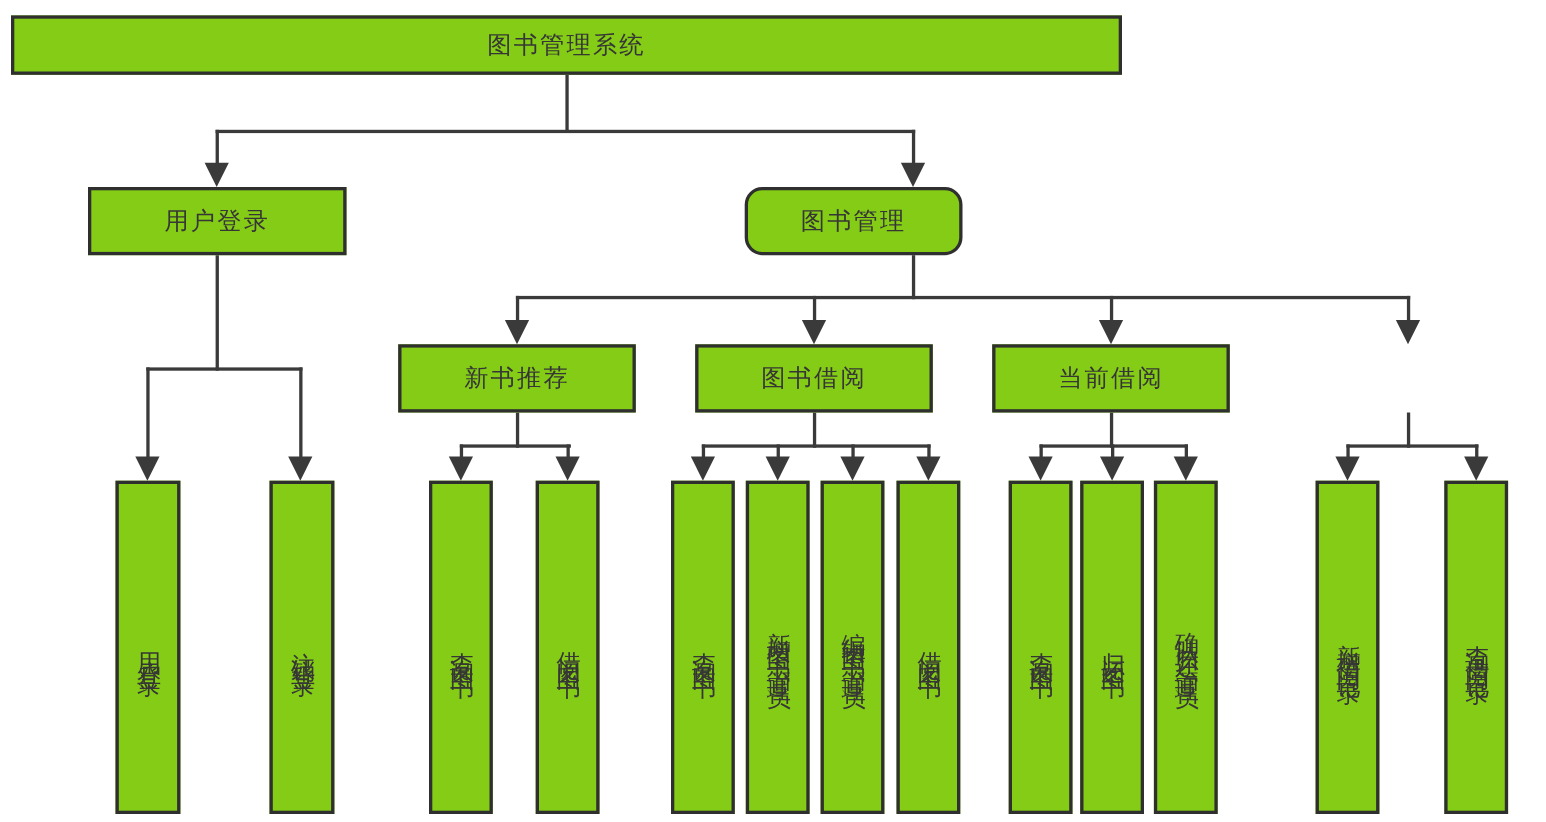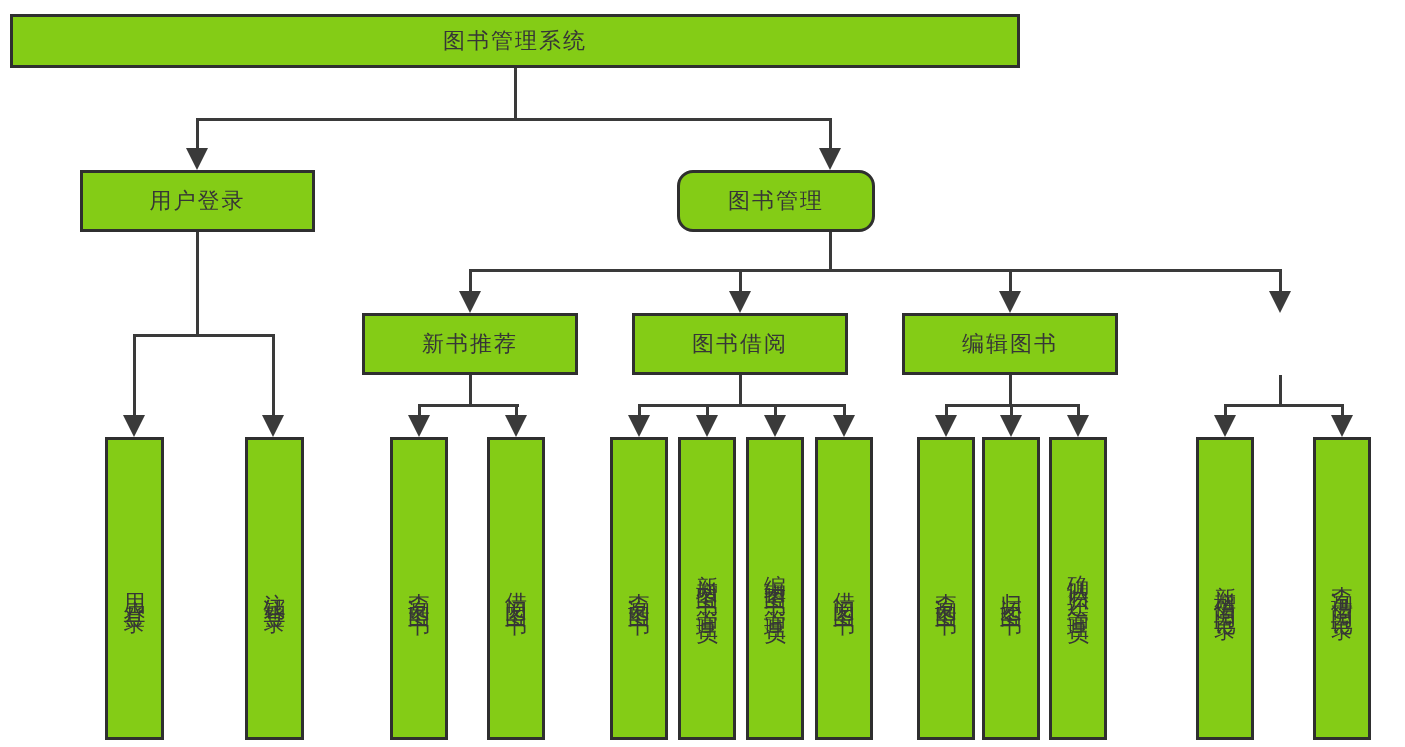--- a/index.html
+++ b/index.html
@@ -108,21 +108,21 @@
   <div class="vl" style="left:1279px; top:269px; height:26px;"></div>
   <div class="ar" style="left:1269px; top:291px;"></div>
 
   <div class="box" style="left:362px; top:313px; width:216px; height:62px;">
     <span class="lbl">新书推荐</span>
   </div>
   <div class="box" style="left:632px; top:313px; width:216px; height:62px;">
     <span class="lbl">图书借阅</span>
   </div>
   <div class="box" style="left:902px; top:313px; width:216px; height:62px;">
-    <span class="lbl">编辑图书</span>
+    <span class="lbl">当前借阅</span>
   </div>
 
   <div class="vl" style="left:469px; top:375px; height:32px;"></div>
   <div class="hl" style="left:418px; top:404px; width:101px;"></div>
   <div class="vl" style="left:418px; top:404px; height:15px;"></div>
   <div class="ar" style="left:408px; top:415px;"></div>
   <div class="vl" style="left:515px; top:404px; height:15px;"></div>
   <div class="ar" style="left:505px; top:415px;"></div>
 
   <div class="vl" style="left:739px; top:375px; height:32px;"></div>

